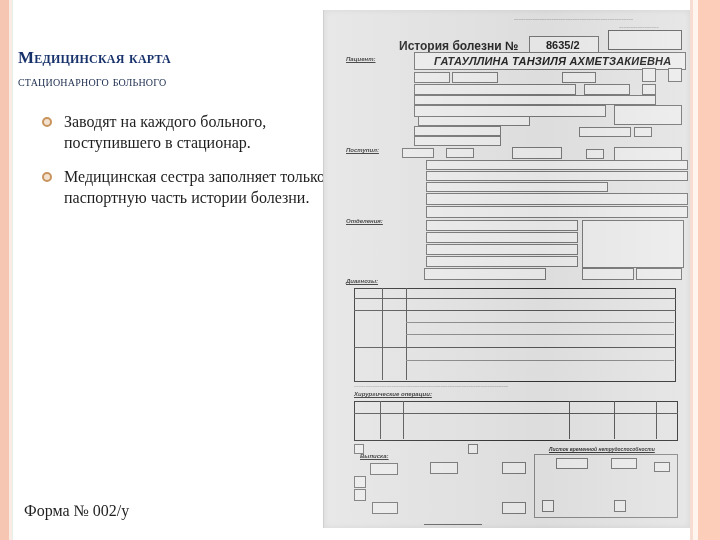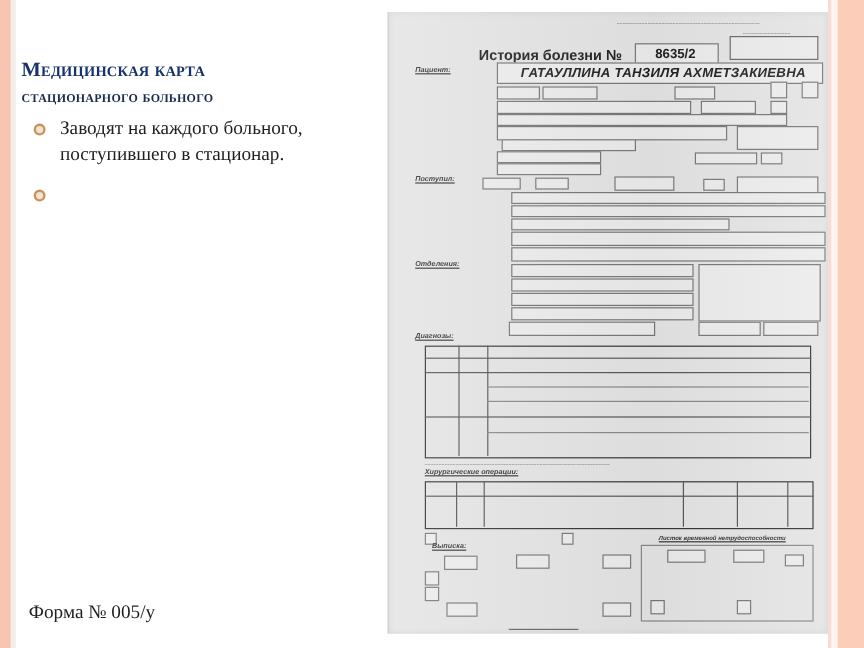--- a/index.html
+++ b/index.html
@@ -12,23 +12,23 @@
 
   
   .right-strip { position:absolute; right:0; top:0; width:22px; height:540px; background:#fccdb9; }
   .right-line1 { position:absolute; left:700px; top:0; width:2px; height:540px; background:#d9a98d; }
   .right-line2 { position:absolute; left:703px; top:0; width:1px; height:540px; background:#f3b9a4; }
   .right-white { position:absolute; left:693px; top:0; width:5px; height:540px; background:#fff4ee; }
   .right-pink { position:absolute; left:690px; top:0; width:3px; height:540px; background:#f7dcd2; }
 
   .title { position:absolute; left:18px; top:46px; width:300px; color:#17316b; font-size:16px; line-height:24px; font-variant:small-caps; letter-spacing:0.2px; }
   .title .l1 { display:block; font-weight:bold; font-size:17px; }
-  .title .l2 { display:block; font-size:14px; font-weight:bold; color:#1d2d4e; }
+  .title .l2 { display:block; font-size:14px; font-weight:normal; color:#1d2d4e; }
 
-  .bullets { position:absolute; left:22px; top:95px; width:290px; margin:2px; padding:0; list-style:none; }
+  .bullets { position:absolute; left:22px; top:95px; width:290px; margin:16px; padding:0; list-style:none; }
   .bullets li { position:relative; padding-left:26px; font-size:16px; line-height:21px; color:#1f1f1f; margin-bottom:13px; }
   .bullet-dot { position:absolute; left:4px; top:6px; width:6px; height:6px; border:2px solid #c8935c; border-radius:50%; background:#f2e2cf; }
 
   .form-no { position:absolute; left:24px; top:502px; font-size:16px; color:#1f1f1f; }
 
   
   .scan { position:absolute; left:323px; top:10px; width:366px; height:518px; background:#e4e4e4; border-left:1px solid #cfcfcf; box-shadow: inset 0 0 6px rgba(0,0,0,0.08); font-family:"Liberation Sans", "DejaVu Sans", sans-serif; color:#333; overflow:hidden; }
   .scan .blur { filter: blur(0.35px); }
   .s-abs { position:absolute; }
   .tiny { font-size:4px; line-height:5px; color:#555; }
@@ -65,24 +65,25 @@
   <span class="l2">стационарного больного</span>
 </div>
 
 <ul class="bullets">
   <li>
     <span class="bullet-dot"></span>
     <span>Заводят на каждого больного, поступившего в стационар.</span>
   </li>
   <li>
     <span class="bullet-dot"></span>
+    <span>Медицинская сестра заполняет только паспортную часть истории болезни.</span>
   </li>
 </ul>
 
-<div class="form-no">Форма № 005/у</div>
+<div class="form-no">Форма № 002/у</div>
 
 <div class="scan">
   <div class="blur">
     <div class="s-abs hdr-org">~~~~~~~~~~~~~~~~~~~~~~~~~~~~~~~~~~~~~~~~~~~~~~~~~~~</div>
     <div class="s-abs hdr-approved">~~~~~~~~~~~~~~~~~</div>
     <div class="s-abs corner-box"></div>
 
     <div class="s-abs hist-title">История болезни №</div>
     <div class="s-abs hist-num-box"></div>
     <div class="s-abs hist-num">8635/2</div>

